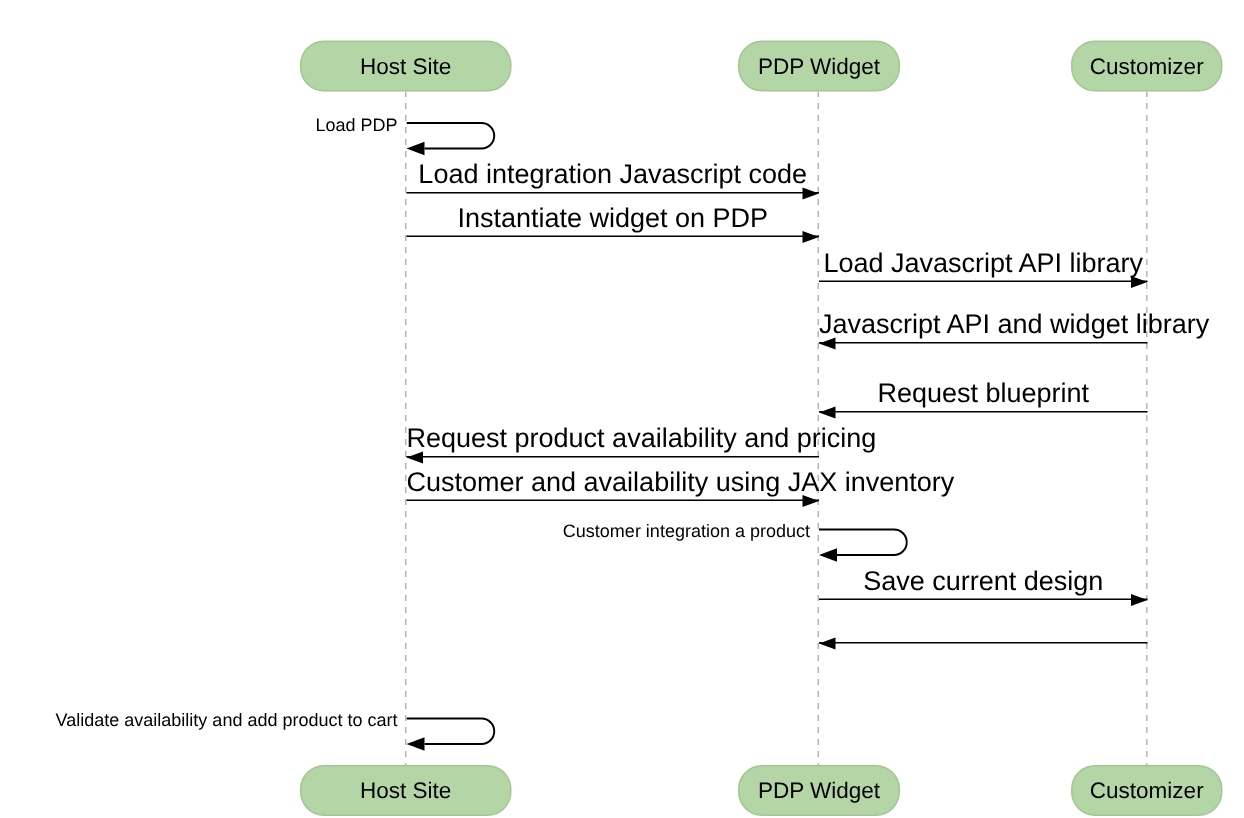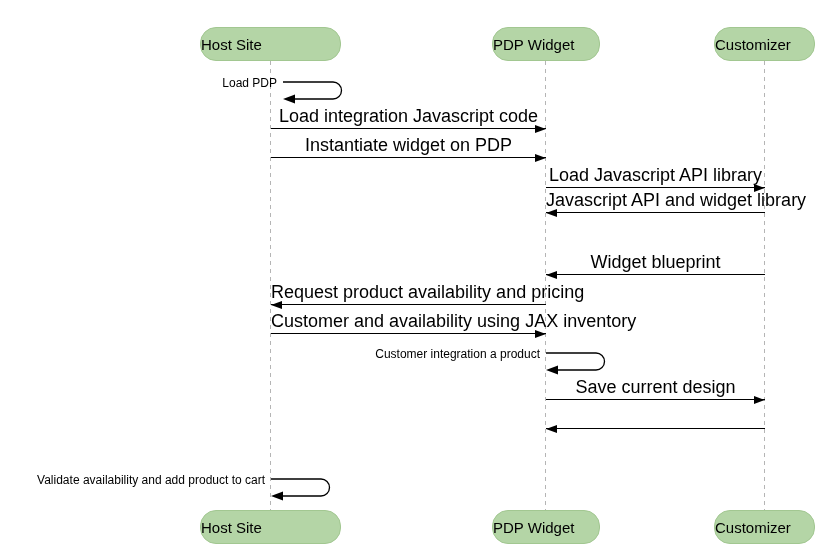--- a/index.html
+++ b/index.html
@@ -19,21 +19,21 @@
     color:var(--text);
     overflow:hidden;
   }
   .participant{
     position:absolute;
     height:34px;
     background:var(--participant-fill);
     border:1px solid var(--participant-border);
     border-radius:16px;
     box-sizing:border-box;
-    display:flex;align-items:center;
+    display:flex;align-items:center;justify-content:center;
     font-size:15px;
     white-space:nowrap;
   }
   .lifeline{
     position:absolute;
     top:61px;height:449px;width:1px;
     background:repeating-linear-gradient(to bottom, var(--lifeline) 0 4px, transparent 4px 8px);
   }
   .msg{
     position:absolute;
@@ -81,21 +81,21 @@
   <div class="participant" style="left:200px;top:27px;width:141px;">
     <span>Host Site</span>
   </div>
   <div class="participant" style="left:492px;top:27px;width:108px;">
     <span>PDP Widget</span>
   </div>
   <div class="participant" style="left:714px;top:27px;width:101px;">
     <span>Customizer</span>
   </div>
 
-  <div class="self-msg" style="left:283px;top:80px;text-align:right;">
+  <div class="self-msg" style="left:271px;top:80px;text-align:right;">
     <div class="self-label">Load PDP</div>
     <svg class="loop" width="68" height="25" viewBox="0 0 68 25">
       <path class="loop-path" d="M0 2 H50 A8.5 8.5 0 0 1 50 19 H12"></path>
       <polygon class="loop-arrow" points="0,19 12,14.5 12,23.5"></polygon>
     </svg>
   </div>
 
   <div class="msg" style="left:271px;top:111px;width:275px;">
     <div class="msg-label">Load integration Javascript code</div>
     <div class="arrowhead right"></div>
@@ -104,28 +104,28 @@
   <div class="msg" style="left:546px;top:170px;width:219px;">
     <div class="msg-label">Load Javascript API library</div>
     <div class="arrowhead right"></div>
   </div>
 
   <div class="msg" style="left:271px;top:140px;width:275px;">
     <div class="msg-label">Instantiate widget on PDP</div>
     <div class="arrowhead right"></div>
   </div>
 
-  <div class="msg" style="left:546px;top:195px;width:219px;">
+  <div class="msg" style="left:546px;top:211px;width:219px;">
     <div class="msg-label">Javascript API and widget library</div>
     <div class="arrowhead left"></div>
   </div>
 
 
   <div class="msg" style="left:546px;top:257px;width:219px;">
-    <div class="msg-label">Widget blueprint</div>
+    <div class="msg-label">Request blueprint</div>
     <div class="arrowhead left"></div>
   </div>
 
   <div class="msg" style="left:271px;top:287px;width:275px;">
     <div class="msg-label">Request product availability and pricing</div>
     <div class="arrowhead left"></div>
   </div>
 
   <div class="msg" style="left:271px;top:316px;width:275px;">
     <div class="msg-label">Customer and availability using JAX inventory</div>

